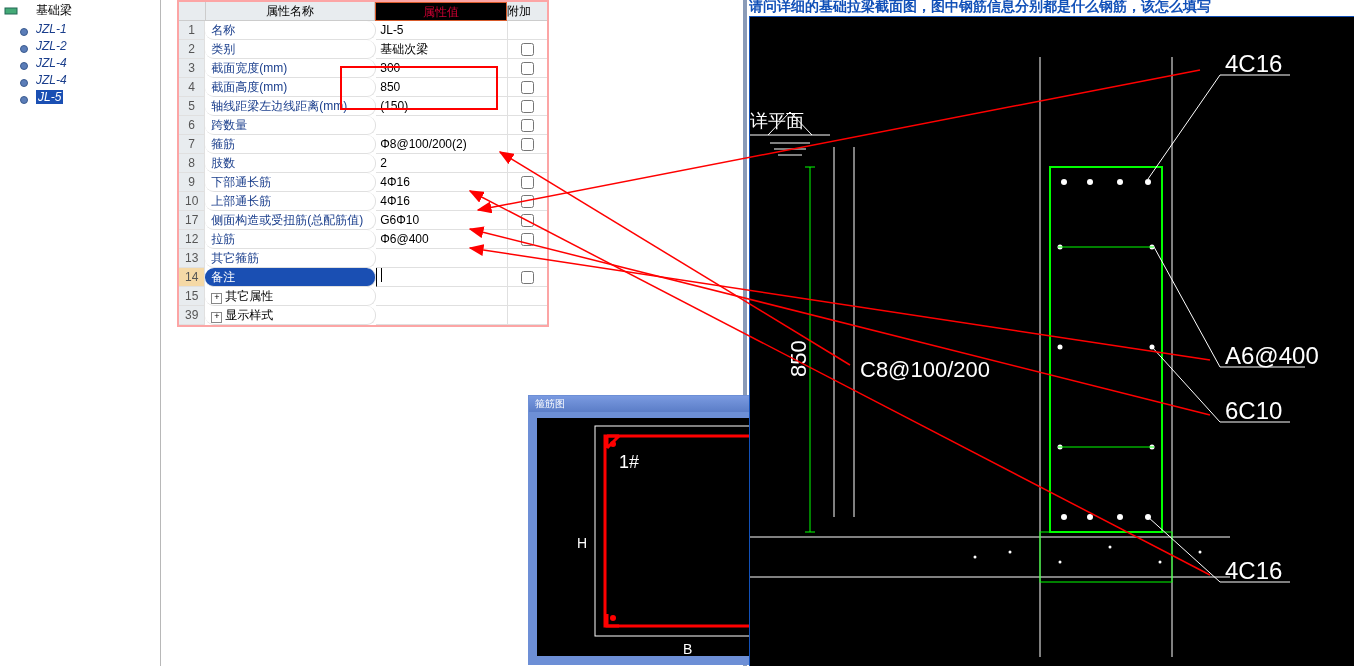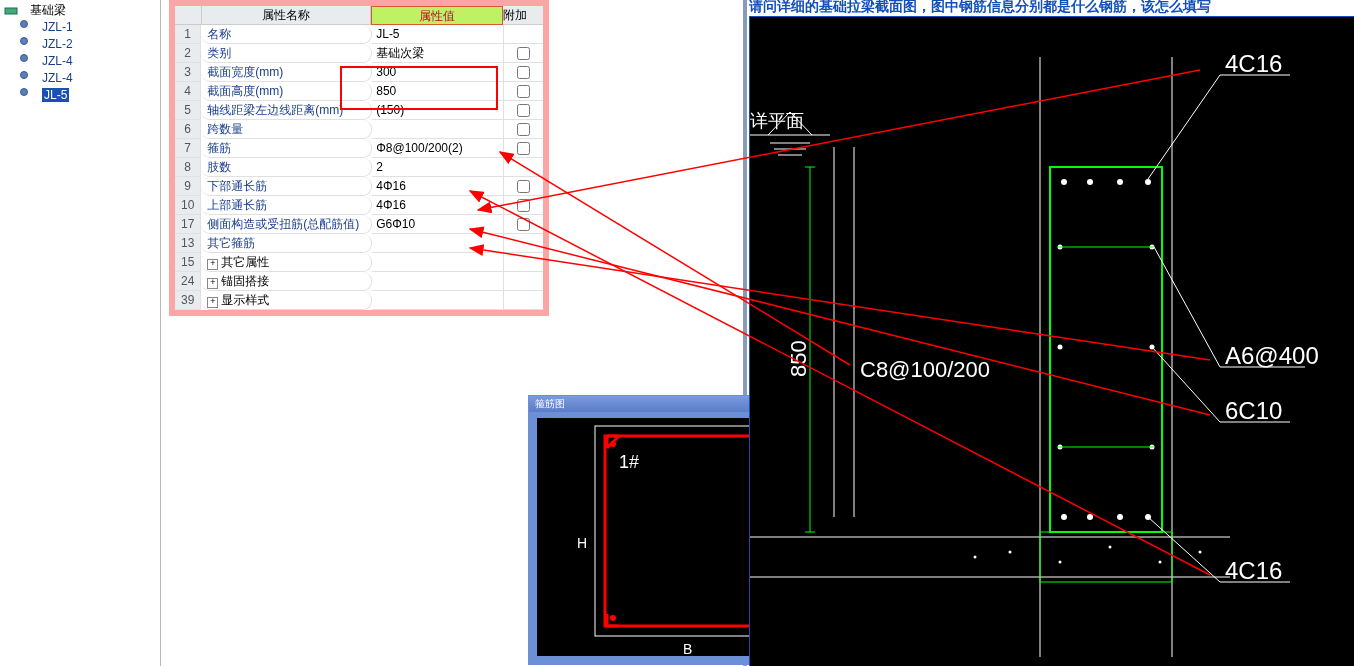--- a/index.html
+++ b/index.html
@@ -1,32 +1,32 @@
 <!DOCTYPE html>
 <html><head>
 <meta charset="utf-8">
 <style>
   html,body{margin:0;padding:0;font-family:"Microsoft YaHei","SimSun",Arial,sans-serif;font-size:12px;background:#fff;}
   .page{position:relative;width:1354px;height:666px;overflow:hidden;}
   
   .tree{position:absolute;left:0;top:0;width:160px;height:666px;border-right:1px solid #b8b8b8;background:#fff;}
-  .tree-root{padding:2px 0 0 4px;display:flex;align-items:center;gap:12px;}
+  .tree-root{padding:2px 0 0 4px;display:flex;align-items:center;gap:18px;}
   .tree-root .lbl{color:#000;}
   .tree-children{padding-left:18px;}
-  .tree-item{display:flex;align-items:flex-start;gap:14px;height:16px;margin:1px 0;cursor:pointer;}
+  .tree-item{display:flex;align-items:flex-end;gap:8px;height:16px;margin:1px 0;cursor:pointer;font-style:italic;}
   .tree-item .bullet{width:6px;height:6px;border-radius:50%;background:#5b7db8;border:1px solid #3a5a8f;margin-left:2px;}
   .tree-item .lbl{color:#1a3e8c;}
   .tree-item.sel .lbl{background:#1a4fb3;color:#fff;padding:0 2px;}
   
   .propwrap{position:absolute;left:163px;top:0;width:580px;height:666px;border-right:4px solid #8a9bb8;background:#fff;}
-  .propgrid{position:absolute;left:6px;top:0;width:368px;border:6px solid #fca5a5;}
+  .propgrid{position:absolute;left:14px;top:0;width:368px;border:2px solid #fca5a5;}
   .hdr{display:flex;height:19px;}
   .hdr .cnum{width:26px;border-right:1px solid #ccc;border-bottom:1px solid #ccc;background:#e8ecef;}
   .hdr .cname{width:168px;border-right:1px solid #ccc;border-bottom:1px solid #ccc;background:#e8ecef;text-align:center;line-height:19px;}
-  .hdr .cval{width:130px;border-right:1px solid #ccc;border-bottom:1px solid #ccc;background:#bef264;border:1px solid #d85a2a;text-align:center;line-height:18px;color:#c03;}
+  .hdr .cval{width:130px;border-right:1px solid #ccc;border-bottom:1px solid #ccc;background:#000000;border:1px solid #d85a2a;text-align:center;line-height:18px;color:#c03;}
   .hdr .cadd{width:40px;border-bottom:1px solid #ccc;background:#e8ecef;text-align:left;line-height:19px;}
   .row{display:flex;height:19px;}
   .row .cnum{width:26px;border-right:1px solid #e0e0e0;border-bottom:1px solid #e0e0e0;background:#e8ecef;text-align:center;line-height:19px;color:#555;}
   .row .cname{width:168px;border-right:1px solid #e0e0e0;border-bottom:1px solid #e0e0e0;padding-left:6px;line-height:19px;color:#1a3e8c;overflow:hidden;white-space:nowrap;border-radius:9px;}
   .row .cname.black{color:#000;}
   .row .cval{width:130px;border-right:1px solid #e0e0e0;border-bottom:1px solid #e0e0e0;padding-left:4px;line-height:19px;color:#000;overflow:hidden;white-space:nowrap;}
   .row .cadd{width:40px;border-bottom:1px solid #e0e0e0;text-align:center;line-height:19px;}
   .row .cadd input{vertical-align:middle;margin:0;}
   .row.sel .cnum{background:#f5d9a6;}
   .row.sel .cname{background:#1a4fb3;color:#fff;}
@@ -151,34 +151,40 @@
             <div class="cval">4Φ16</div>
             <div class="cadd"><input type="checkbox" style=""></div>
           </div>
           <div class="row">
             <div class="cnum">17</div>
             <div class="cname"><span>侧面构造或受扭筋(总配筋值)</span></div>
             <div class="cval">G6Φ10</div>
             <div class="cadd"><input type="checkbox" style=""></div>
           </div>
           <div class="row">
+            <div class="cnum">12</div>
+            <div class="cname"><span>拉筋</span></div>
+            <div class="cval">Φ6@400</div>
+            <div class="cadd"><input type="checkbox" style=""></div>
+          </div>
+          <div class="row">
             <div class="cnum">13</div>
             <div class="cname"><span>其它箍筋</span></div>
             <div class="cval"></div>
             <div class="cadd"></div>
           </div>
+          <div class="row sel">
+            <div class="cnum">14</div>
+            <div class="cname"><span>备注</span></div>
+            <div class="cval" style="border-left: 1px solid rgb(0, 0, 0);"><span style="border-left:1px solid #000;display:inline-block;height:14px;"></span></div>
+            <div class="cadd"><input type="checkbox" style=""></div>
+          </div>
           <div class="row">
             <div class="cnum">15</div>
             <div class="cname black"><span class="exp">+</span><span>其它属性</span></div>
-            <div class="cval"></div>
-            <div class="cadd"></div>
-          </div>
-          <div class="row">
-            <div class="cnum">24</div>
-            <div class="cname black"><span class="exp">+</span><span>锚固搭接</span></div>
             <div class="cval"></div>
             <div class="cadd"></div>
           </div>
           <div class="row">
             <div class="cnum">39</div>
             <div class="cname black"><span class="exp">+</span><span>显示样式</span></div>
             <div class="cval"></div>
             <div class="cadd"></div>
           </div>
         </div>

